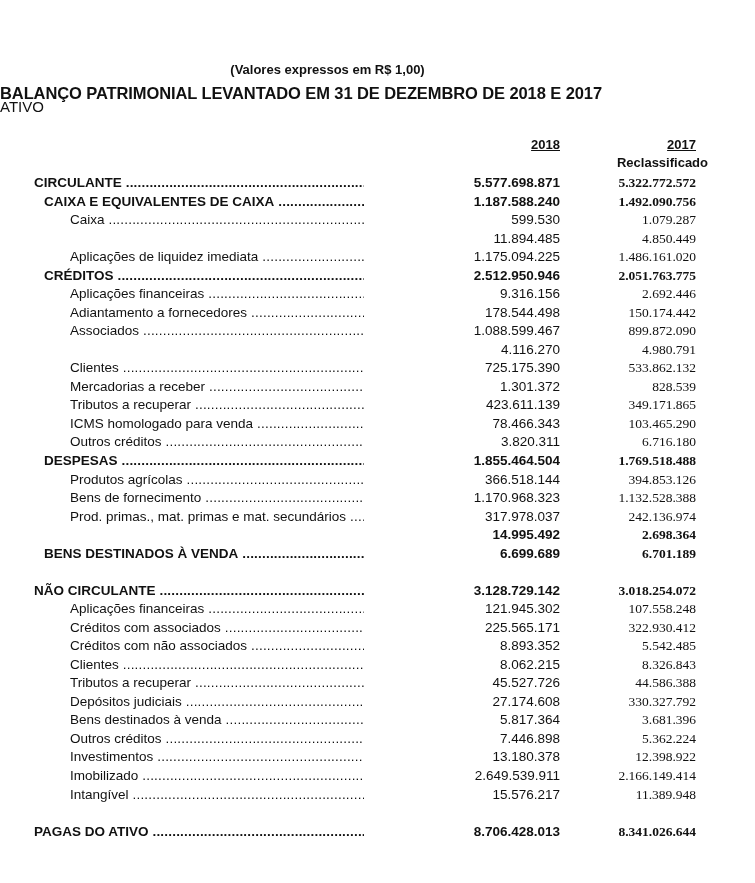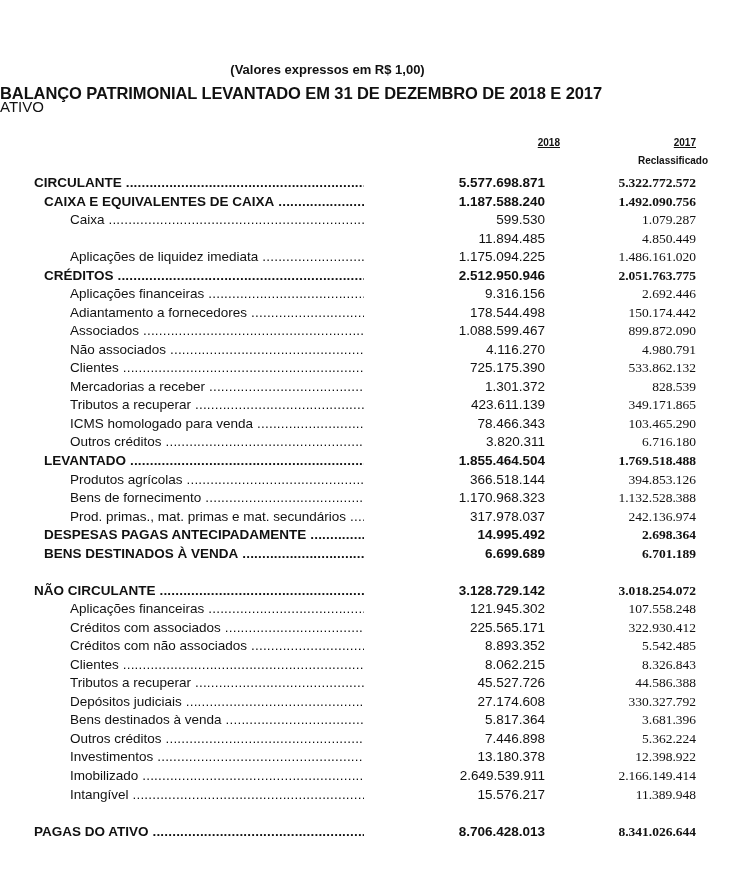--- a/index.html
+++ b/index.html
@@ -13,21 +13,21 @@
   }
   .subtitle {
     position: absolute; left: 0; width: 655px; top: 62px;
     text-align: center; font-weight: bold; font-size: 13px;
   }
   .section {
     position: absolute; left: 0; width: 708px; top: 98px;
     font-weight: normal; font-size: 15px;
   }
   .colhead {
-    position: absolute; font-weight: bold; font-size: 10px; text-align: right;
+    position: absolute; font-weight: bold; font-size: 13px; text-align: right;
   }
   .colhead.y2018 { right: 195px; top: 137px; text-decoration: underline; }
   .colhead.y2017 { right: 59px; top: 137px; text-decoration: underline; text-align: right; }
   .colhead.reclass { right: 47px; top: 155px; text-decoration: none; }
 
   .rows { position: absolute; left: 0; top: 174px; width: 755px; }
   .row {
     position: relative; height: 18.54px; font-size: 13.5px; line-height: 18.54px;
     white-space: nowrap;
     padding-left: 7px;
@@ -39,21 +39,21 @@
   }
   .label::after {
     content: " ..........................................................................................................................................................";
     letter-spacing: 0.2px;
   }
   .label span { background: #fff; }
   .lvl0 { left: 34px; }
   .lvl1 { left: 44px; }
   .lvl2 { left: 70px; }
   .bold { font-weight: bold; }
-  .v2018 { position: absolute; right: 210px; top: 0; text-align: left; }
+  .v2018 { position: absolute; right: 195px; top: 0; text-align: left; }
   .v2017 { position: absolute; right: 59px; top: 0; text-align: right; font-family: Liberation Serif, serif; }
 </style>
 </head>
 <body>
 
 <div class="title">BALANÇO PATRIMONIAL LEVANTADO EM 31 DE DEZEMBRO DE 2018 E 2017</div>
 <div class="subtitle">(Valores expressos em R$ 1,00)</div>
 <div class="section">ATIVO</div>
 
 <div class="colhead y2018">2018</div>
@@ -99,21 +99,20 @@
       <div class="label lvl2"><span>Adiantamento a fornecedores</span></div>
       <div class="v2018">178.544.498</div>
       <div class="v2017">150.174.442</div>
     </div>
     <div class="row">
       <div class="label lvl2"><span>Associados</span></div>
       <div class="v2018">1.088.599.467</div>
       <div class="v2017">899.872.090</div>
     </div>
     <div class="row">
-      <div class="label lvl2"><span>Não associados</span></div>
       <div class="v2018">4.116.270</div>
       <div class="v2017">4.980.791</div>
     </div>
     <div class="row">
       <div class="label lvl2"><span>Clientes</span></div>
       <div class="v2018">725.175.390</div>
       <div class="v2017">533.862.132</div>
     </div>
     <div class="row">
       <div class="label lvl2"><span>Mercadorias a receber</span></div>
@@ -129,41 +128,40 @@
       <div class="label lvl2"><span>ICMS homologado para venda</span></div>
       <div class="v2018">78.466.343</div>
       <div class="v2017">103.465.290</div>
     </div>
     <div class="row">
       <div class="label lvl2"><span>Outros créditos</span></div>
       <div class="v2018">3.820.311</div>
       <div class="v2017">6.716.180</div>
     </div>
     <div class="row bold">
-      <div class="label lvl1"><span>LEVANTADO</span></div>
+      <div class="label lvl1"><span>DESPESAS</span></div>
       <div class="v2018">1.855.464.504</div>
       <div class="v2017">1.769.518.488</div>
     </div>
     <div class="row">
       <div class="label lvl2"><span>Produtos agrícolas</span></div>
       <div class="v2018">366.518.144</div>
       <div class="v2017">394.853.126</div>
     </div>
     <div class="row">
       <div class="label lvl2"><span>Bens de fornecimento</span></div>
       <div class="v2018">1.170.968.323</div>
       <div class="v2017">1.132.528.388</div>
     </div>
     <div class="row">
       <div class="label lvl2"><span>Prod. primas., mat. primas e mat. secundários</span></div>
       <div class="v2018">317.978.037</div>
       <div class="v2017">242.136.974</div>
     </div>
     <div class="row bold">
-      <div class="label lvl1"><span>DESPESAS PAGAS ANTECIPADAMENTE</span></div>
       <div class="v2018">14.995.492</div>
       <div class="v2017">2.698.364</div>
     </div>
     <div class="row bold">
       <div class="label lvl1"><span>BENS DESTINADOS À VENDA</span></div>
       <div class="v2018">6.699.689</div>
       <div class="v2017">6.701.189</div>
     </div>
     <div class="row blank"></div>
     <div class="row bold">

